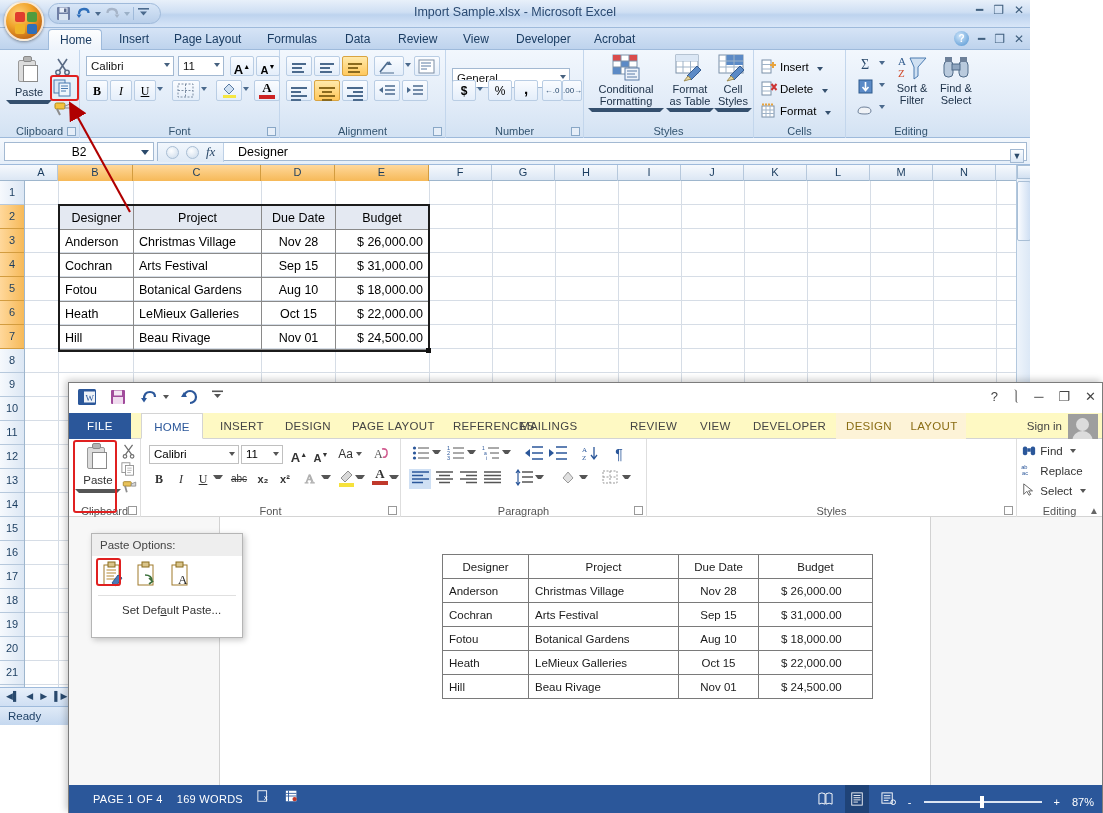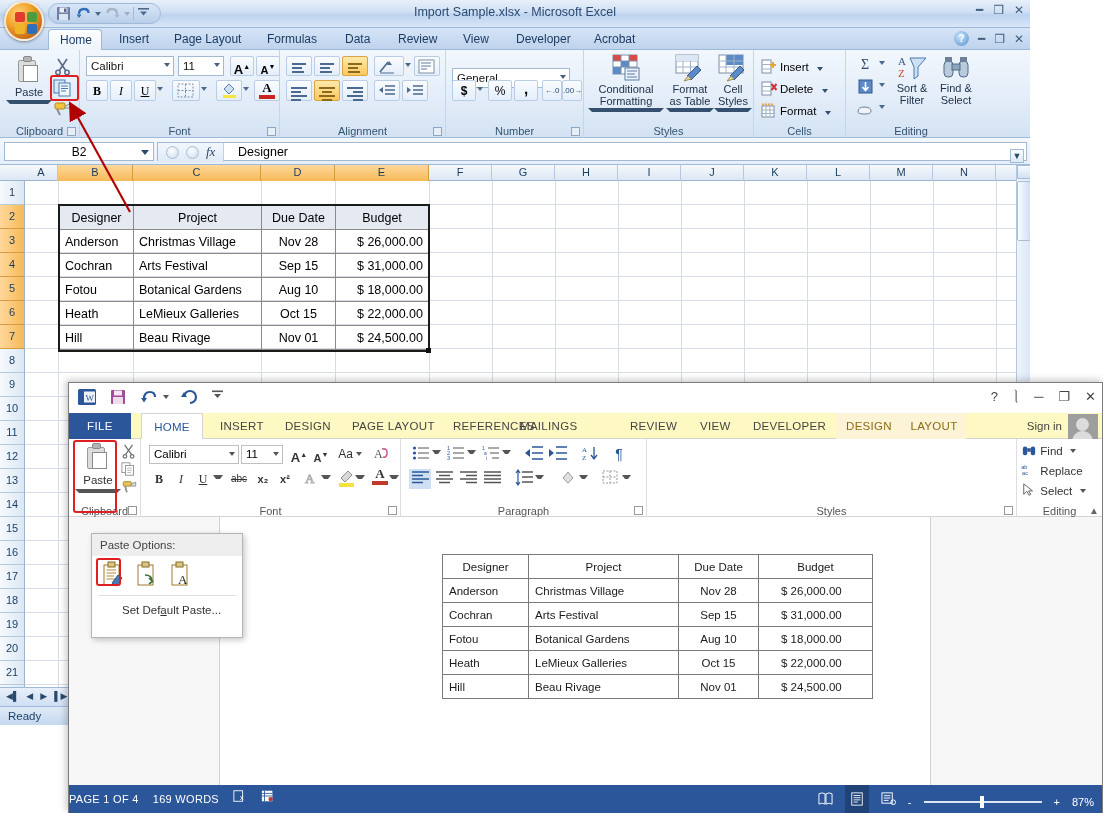--- a/index.html
+++ b/index.html
@@ -215,21 +215,21 @@
   .w-doc { position:absolute; left:0; top:134px; width:1033px; height:268px; background:#f7f7f7; overflow:hidden;}
   .w-page { position:absolute; left:150px; top:-12px; width:712px; height:300px; background:#fff; border:1px solid #d2d2d2;}
   .wd-table { position:absolute; left:222px; top:48px; border-collapse:collapse; }
   .wd-table td { border:1px solid #7a7a7a; font-size:11.5px; padding:4px 6px; height:24px; color:#1a1a1a;}
   .wd-table tr:first-child td { text-align:center; }
   .wd-table .c { text-align:center; }
   .wd-table .m { text-align:left; padding-left:22px; }
 
   .w-status { position:absolute; left:0; top:402px; width:1033px; height:28px; background:#2b579a; color:#fff;
               font-size:11px; line-height:28px; }
-  .w-status .left{ position:absolute; left:0; display:flex; gap:14px; align-items:flex-start; letter-spacing:.3px;}
+  .w-status .left{ position:absolute; left:24px; display:flex; gap:14px; align-items:flex-start; letter-spacing:.3px;}
   .w-status .right{ position:absolute; right:8px; display:flex; gap:12px; align-items:center;}
   .zslider{ position:relative; width:118px; height:12px; }
   .zslider .track{ position:absolute; left:0; top:5px; width:118px; height:2px; background:#dbe5f3;}
   .zslider .knob{ position:absolute; left:56px; top:0; width:4px; height:12px; background:#fff;}
 
   
   #pasteopts {
     position:absolute; left:91px; top:533px; width:152px; height:105px;
     background:#fff; border:1px solid #b5b5b5; z-index:35;
     box-shadow:2px 2px 6px rgba(0,0,0,.22);

